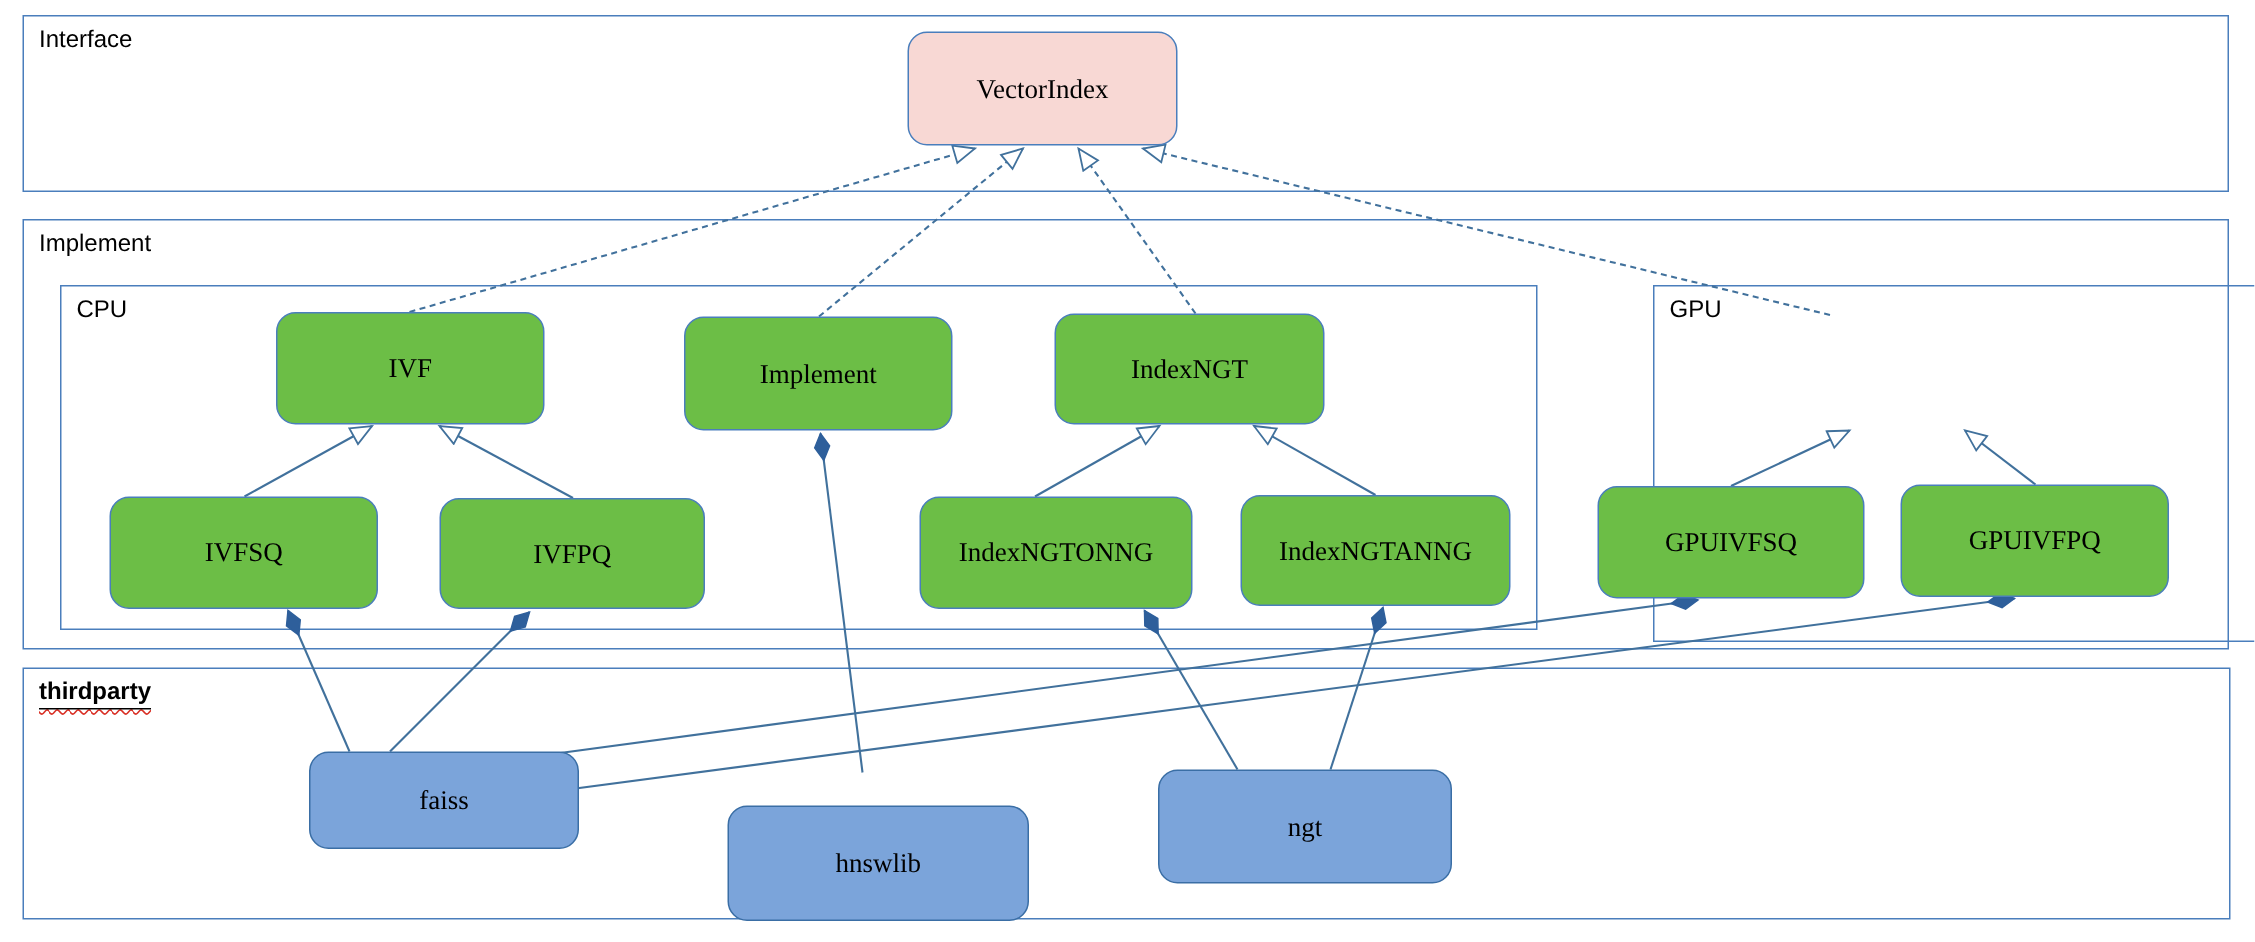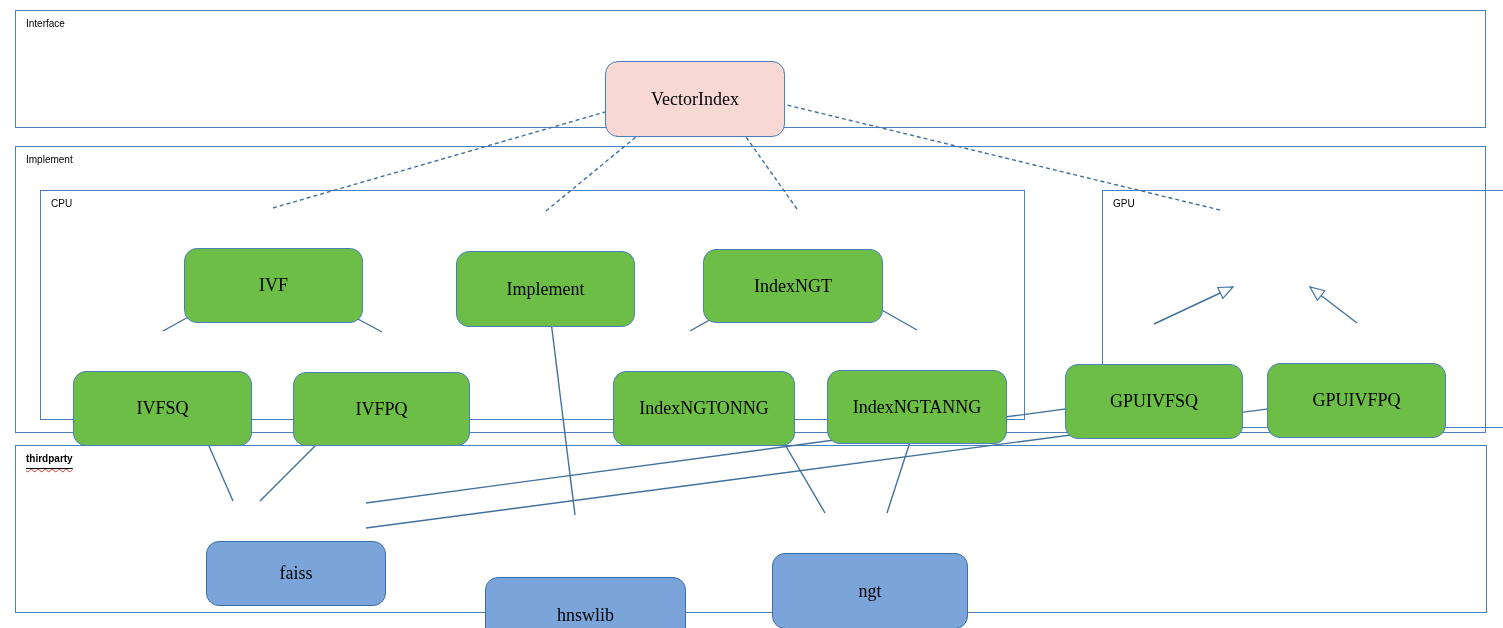--- a/index.html
+++ b/index.html
@@ -13,21 +13,21 @@
   
   .container{
     position:absolute;
     border:1px solid #4a7ebc;
     background:transparent;
     z-index:1;
     box-sizing:border-box;
   }
   .container-label{
     position:absolute;top:7px;left:10px;
-    font-size:10px;color:#000;
+    font-size:16px;color:#000;
     white-space:nowrap;
   }
   .c-interface{left:15px;top:10px;width:1471px;height:118px}
   .c-implement{left:15px;top:146px;width:1471px;height:287px}
   .c-cpu{left:40px;top:190px;width:985px;height:230px}
   .c-gpu{left:1102px;top:190px;width:425px;height:238px}
   .c-thirdparty{left:15px;top:445px;width:1472px;height:168px}
   .tp-wavy{text-decoration:underline wavy #d93025;text-decoration-thickness:1px;text-underline-offset:6px;}
   .tp-under{text-decoration:underline solid #000;text-decoration-thickness:1px;font-weight:bold;}
   
@@ -40,21 +40,20 @@
   
   .node{
     position:absolute;
     display:flex;align-items:center;justify-content:center;
     border:1.5px solid #4a7ebc;
     border-radius:13px;
     font-family:"Liberation Serif", serif;
     font-size:18px;color:#000;
     z-index:10;
     box-sizing:border-box;
-    margin-top:40px;
   }
   .node.pink{background:#f8d8d4;}
   .node.green{background:#6cbe46;}
   .node.blue{background:#7ba4da;border-color:#3a6ea5;}
   .n-vectorindex{left:605px;top:21px;width:180px;height:76px}
   .n-ivf{left:184px;top:208px;width:179px;height:75px}
   .n-indexhnsw{left:456px;top:211px;width:179px;height:76px}
   .n-indexngt{left:703px;top:209px;width:180px;height:74px}
   .n-ivfsq{left:73px;top:331px;width:179px;height:75px}
   .n-ivfpq{left:293px;top:332px;width:177px;height:74px}

